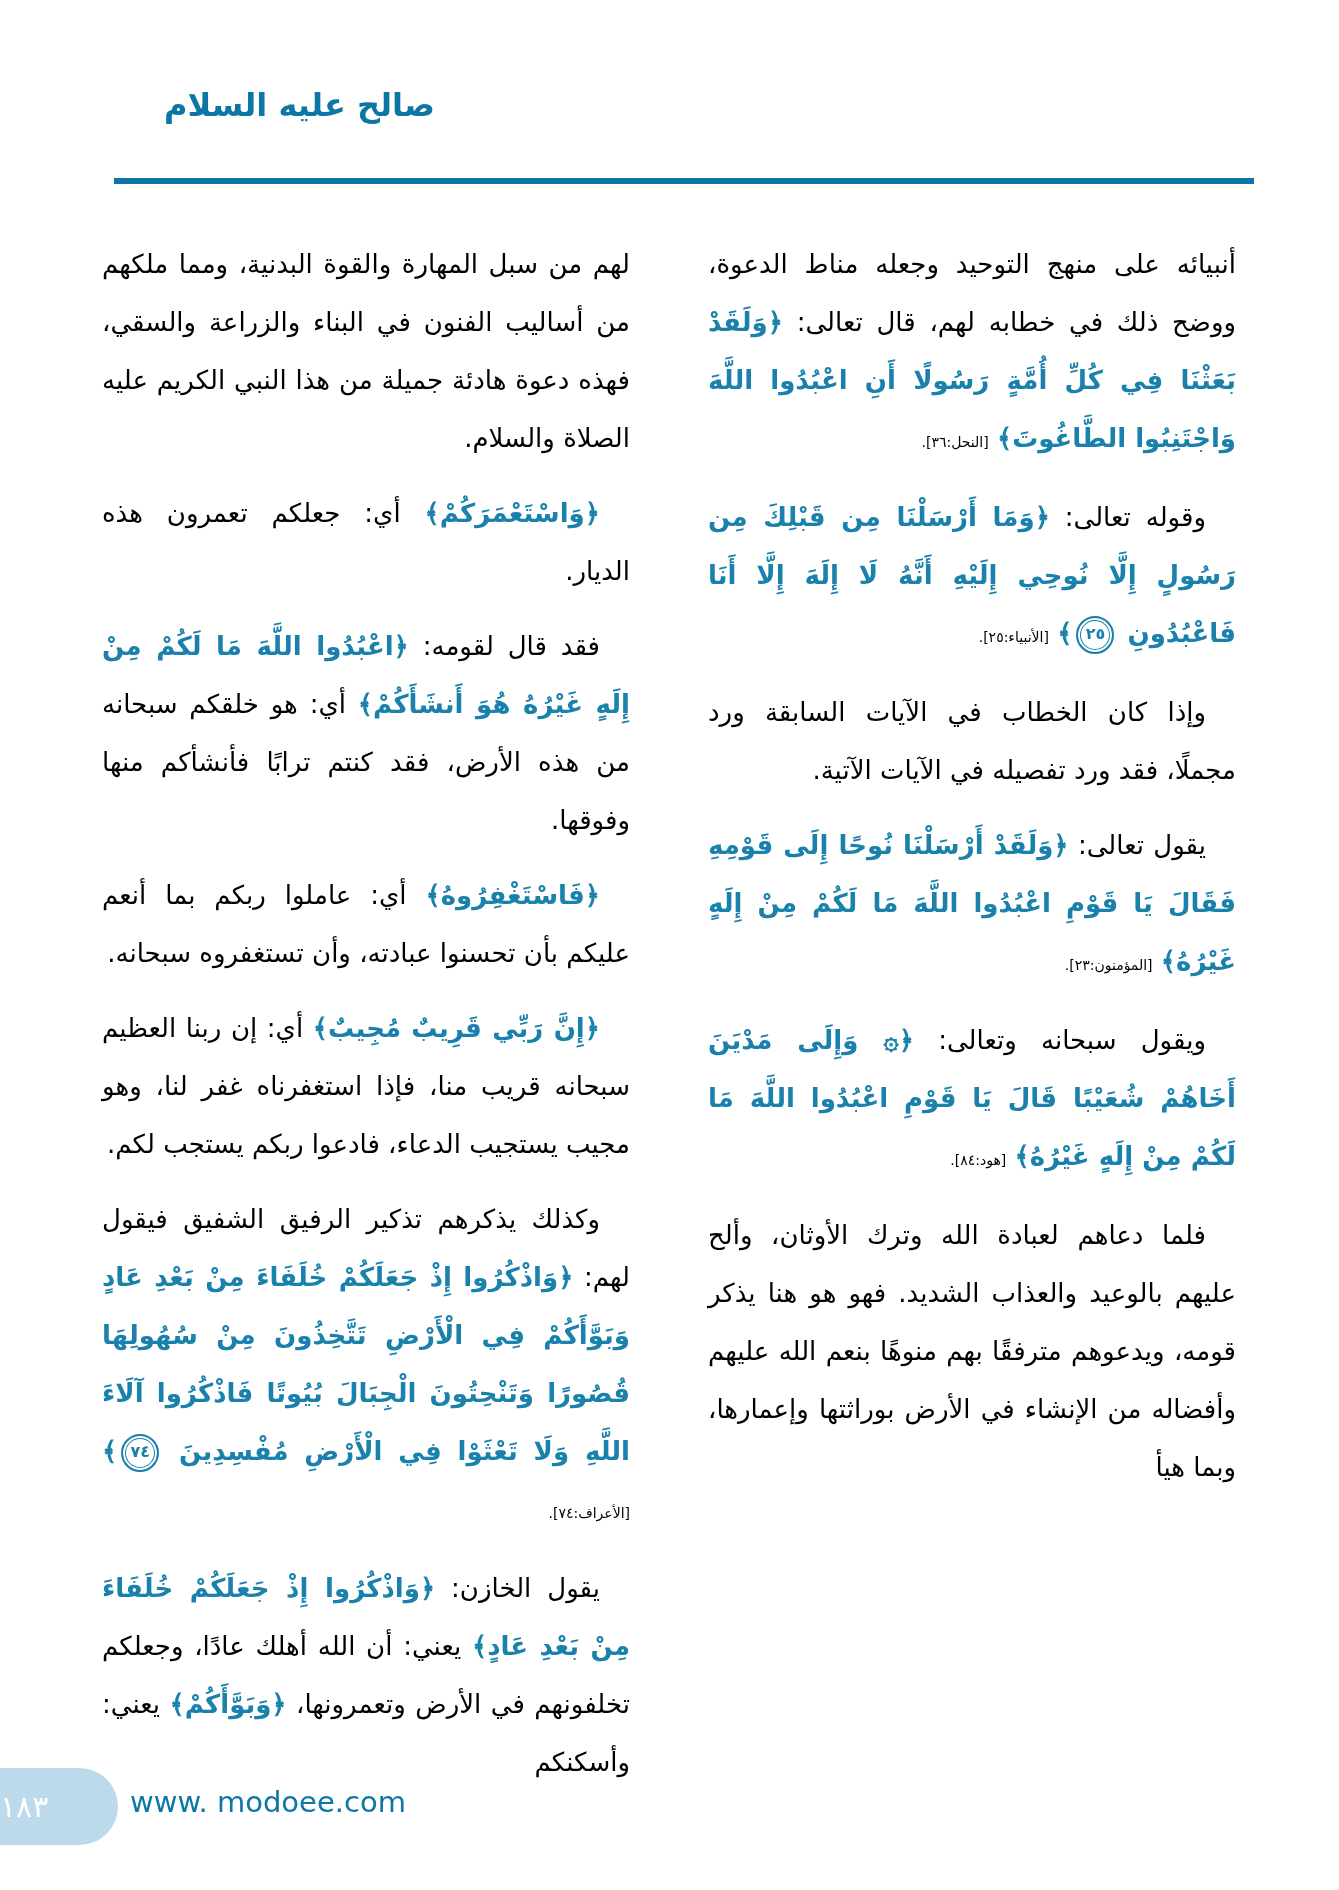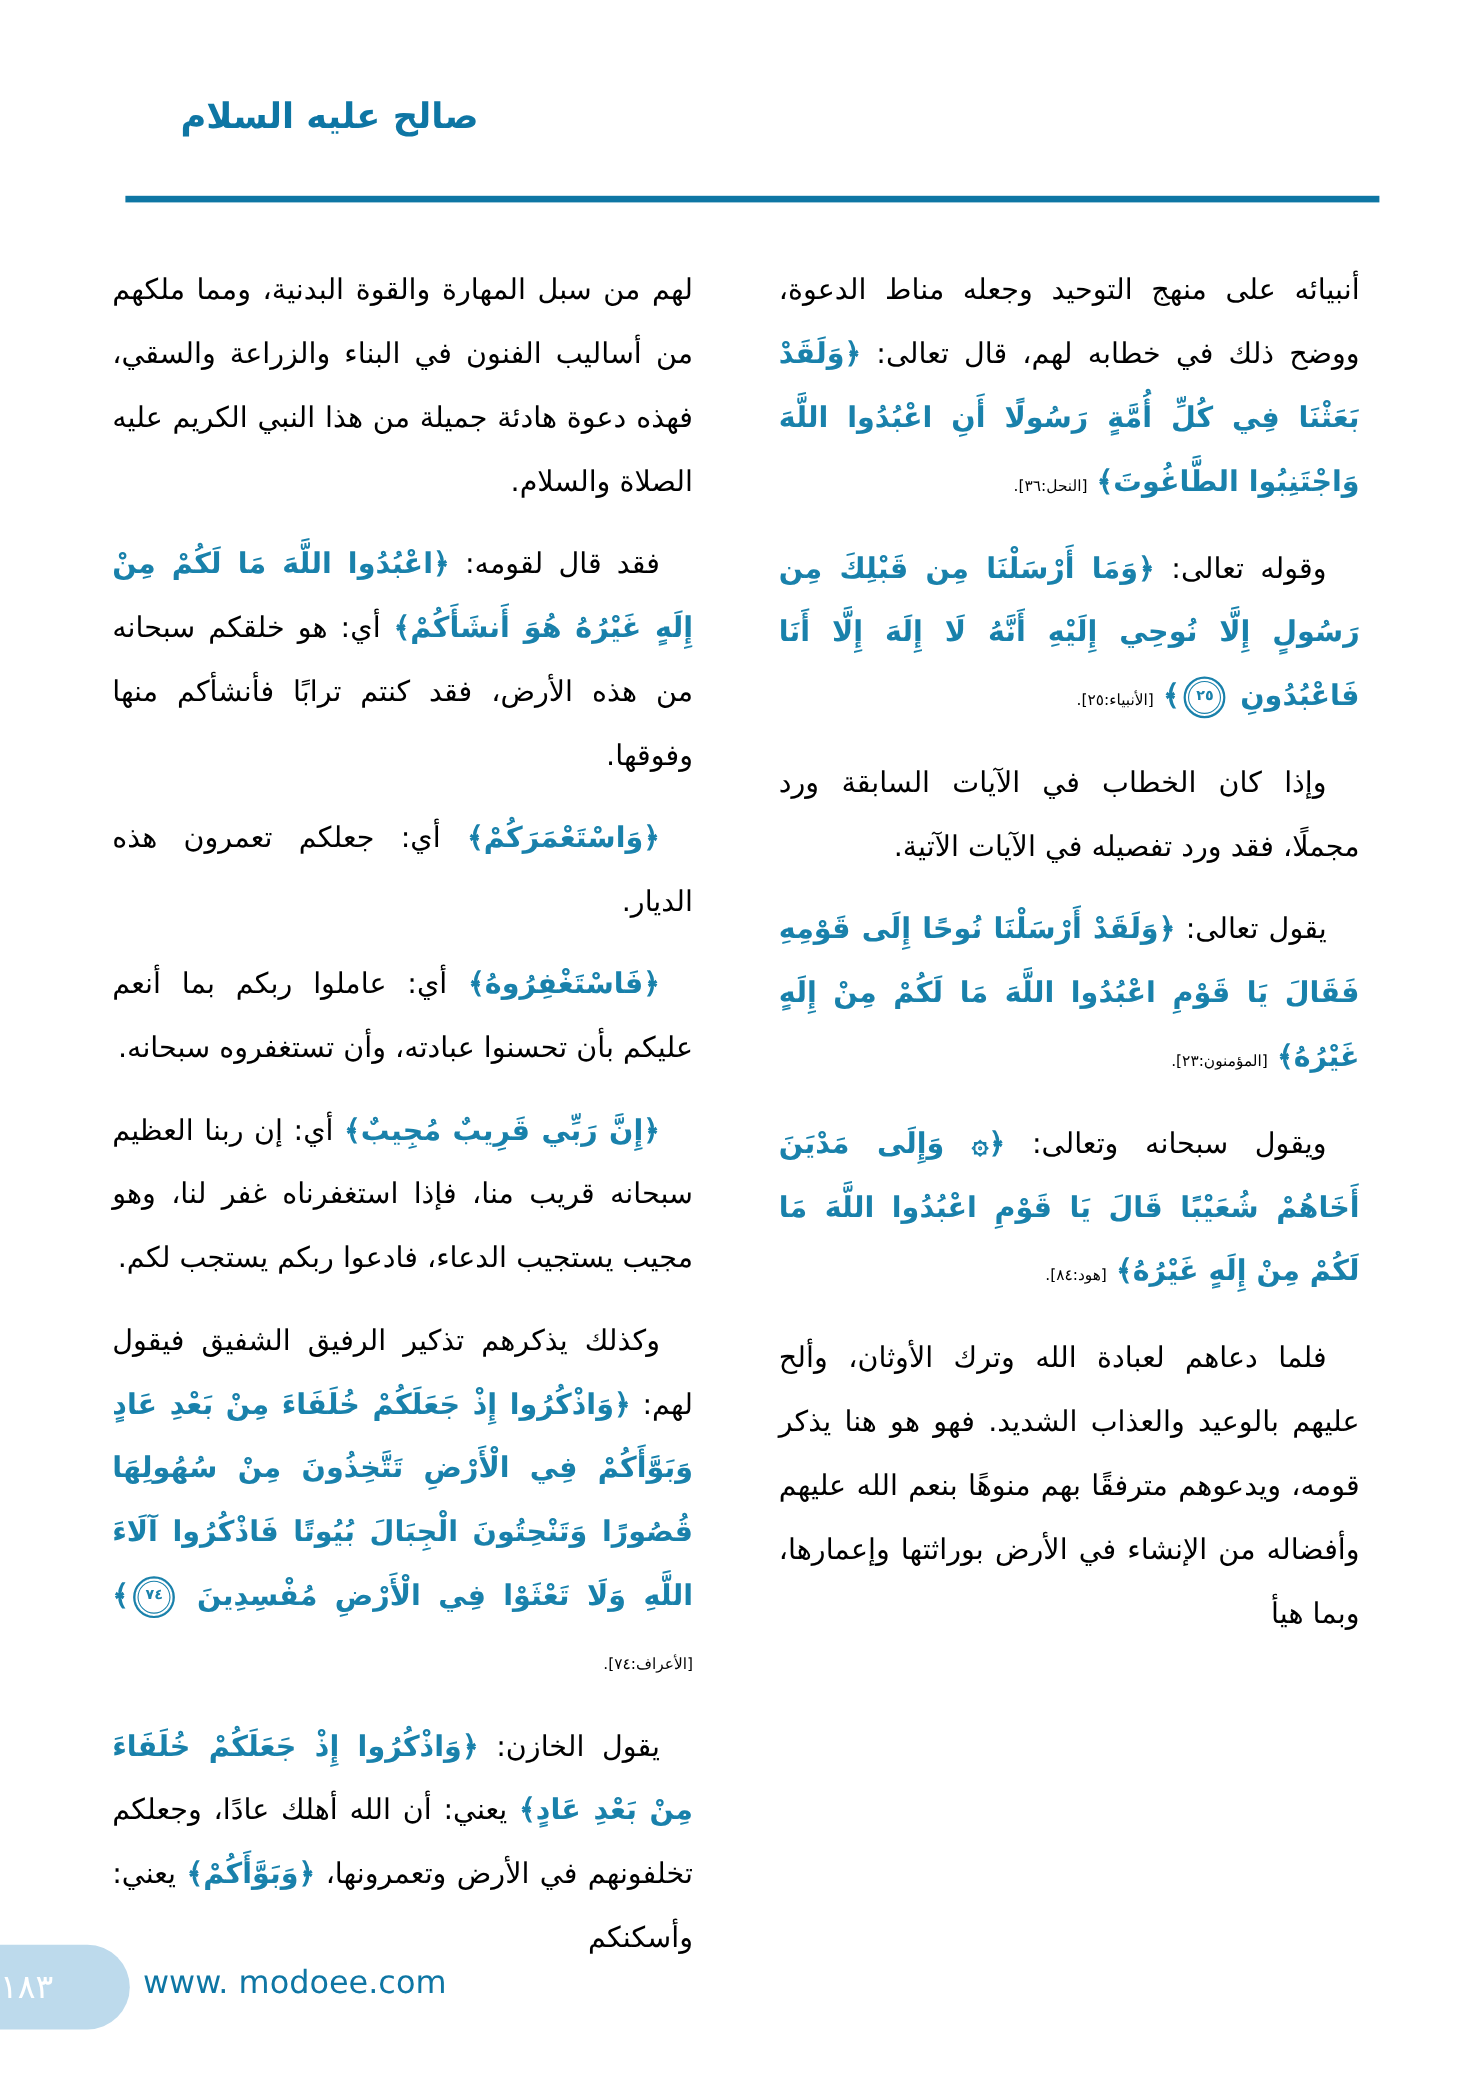--- a/index.html
+++ b/index.html
@@ -46,21 +46,21 @@
   .seg-quran{color:var(--quran);font-weight:bold;}
   .seg-cite{color:var(--body);font-size:14px;}
   .ayah-medallion{
     display:inline-block;
     width:34px;height:34px;
     line-height:31px;
     border:2px solid var(--quran);
     border-radius:50%;
     box-shadow:0 0 0 2px #ffffff inset,0 0 0 3px var(--quran) inset;
     color:var(--quran);
-    font-size:13px;font-weight:bold;
+    font-size:16px;font-weight:bold;
     text-align:center;
     vertical-align:middle;
     margin:0 4px;
     text-indent:0;
   }
   .page-pill{
     position:absolute;left:0;top:1768px;
     width:118px;height:77px;
     background:var(--pill);
     border-radius:0 40px 40px 0;
@@ -89,22 +89,22 @@
   <div class="column">
       <p class="para"><span class="seg-text">أنبيائه على منهج التوحيد وجعله مناط الدعوة، ووضح ذلك في خطابه لهم، قال تعالى: </span><span class="seg-quran">﴿وَلَقَدْ بَعَثْنَا فِي كُلِّ أُمَّةٍ رَسُولًا أَنِ اعْبُدُوا اللَّهَ وَاجْتَنِبُوا الطَّاغُوتَ﴾</span><span class="seg-text"> </span><span class="seg-cite">[النحل:٣٦].</span></p>
       <p class="para indent"><span class="seg-text">وقوله تعالى: </span><span class="seg-quran">﴿وَمَا أَرْسَلْنَا مِن قَبْلِكَ مِن رَسُولٍ إِلَّا نُوحِي إِلَيْهِ أَنَّهُ لَا إِلَهَ إِلَّا أَنَا فَاعْبُدُونِ </span><span class="ayah-medallion">٢٥</span><span class="seg-quran">﴾</span><span class="seg-text"> </span><span class="seg-cite">[الأنبياء:٢٥].</span></p>
       <p class="para indent"><span class="seg-text">وإذا كان الخطاب في الآيات السابقة ورد مجملًا، فقد ورد تفصيله في الآيات الآتية.</span></p>
       <p class="para indent"><span class="seg-text">يقول تعالى: </span><span class="seg-quran">﴿وَلَقَدْ أَرْسَلْنَا نُوحًا إِلَى قَوْمِهِ فَقَالَ يَا قَوْمِ اعْبُدُوا اللَّهَ مَا لَكُمْ مِنْ إِلَهٍ غَيْرُهُ﴾</span><span class="seg-text"> </span><span class="seg-cite">[المؤمنون:٢٣].</span></p>
       <p class="para indent"><span class="seg-text">ويقول سبحانه وتعالى: </span><span class="seg-quran">﴿۞ وَإِلَى مَدْيَنَ أَخَاهُمْ شُعَيْبًا قَالَ يَا قَوْمِ اعْبُدُوا اللَّهَ مَا لَكُمْ مِنْ إِلَهٍ غَيْرُهُ﴾</span><span class="seg-text"> </span><span class="seg-cite">[هود:٨٤].</span></p>
       <p class="para indent"><span class="seg-text">فلما دعاهم لعبادة الله وترك الأوثان، وألح عليهم بالوعيد والعذاب الشديد. فهو هو هنا يذكر قومه، ويدعوهم مترفقًا بهم منوهًا بنعم الله عليهم وأفضاله من الإنشاء في الأرض بوراثتها وإعمارها، وبما هيأ</span></p>
     </div>
   <div class="column">
       <p class="para"><span class="seg-text">لهم من سبل المهارة والقوة البدنية، ومما ملكهم من أساليب الفنون في البناء والزراعة والسقي، فهذه دعوة هادئة جميلة من هذا النبي الكريم عليه الصلاة والسلام.</span></p>
+      <p class="para indent"><span class="seg-quran">﴿وَاسْتَعْمَرَكُمْ﴾</span><span class="seg-text"> أي: جعلكم تعمرون هذه الديار.</span></p>
       <p class="para indent"><span class="seg-text">فقد قال لقومه: </span><span class="seg-quran">﴿اعْبُدُوا اللَّهَ مَا لَكُمْ مِنْ إِلَهٍ غَيْرُهُ هُوَ أَنشَأَكُمْ﴾</span><span class="seg-text"> أي: هو خلقكم سبحانه من هذه الأرض، فقد كنتم ترابًا فأنشأكم منها وفوقها.</span></p>
-      <p class="para indent"><span class="seg-quran">﴿وَاسْتَعْمَرَكُمْ﴾</span><span class="seg-text"> أي: جعلكم تعمرون هذه الديار.</span></p>
       <p class="para indent"><span class="seg-quran">﴿فَاسْتَغْفِرُوهُ﴾</span><span class="seg-text"> أي: عاملوا ربكم بما أنعم عليكم بأن تحسنوا عبادته، وأن تستغفروه سبحانه.</span></p>
       <p class="para indent"><span class="seg-quran">﴿إِنَّ رَبِّي قَرِيبٌ مُجِيبٌ﴾</span><span class="seg-text"> أي: إن ربنا العظيم سبحانه قريب منا، فإذا استغفرناه غفر لنا، وهو مجيب يستجيب الدعاء، فادعوا ربكم يستجب لكم.</span></p>
       <p class="para indent"><span class="seg-text">وكذلك يذكرهم تذكير الرفيق الشفيق فيقول لهم: </span><span class="seg-quran">﴿وَاذْكُرُوا إِذْ جَعَلَكُمْ خُلَفَاءَ مِنْ بَعْدِ عَادٍ وَبَوَّأَكُمْ فِي الْأَرْضِ تَتَّخِذُونَ مِنْ سُهُولِهَا قُصُورًا وَتَنْحِتُونَ الْجِبَالَ بُيُوتًا فَاذْكُرُوا آلَاءَ اللَّهِ وَلَا تَعْثَوْا فِي الْأَرْضِ مُفْسِدِينَ </span><span class="ayah-medallion">٧٤</span><span class="seg-quran">﴾</span><span class="seg-text"> </span><span class="seg-cite">[الأعراف:٧٤].</span></p>
       <p class="para indent"><span class="seg-text">يقول الخازن: </span><span class="seg-quran">﴿وَاذْكُرُوا إِذْ جَعَلَكُمْ خُلَفَاءَ مِنْ بَعْدِ عَادٍ﴾</span><span class="seg-text"> يعني: أن الله أهلك عادًا، وجعلكم تخلفونهم في الأرض وتعمرونها، </span><span class="seg-quran">﴿وَبَوَّأَكُمْ﴾</span><span class="seg-text"> يعني: وأسكنكم</span></p>
     </div>
 </div>
 
 <div class="page-pill">
   <span class="page-number">١٨٣</span>
 </div>

